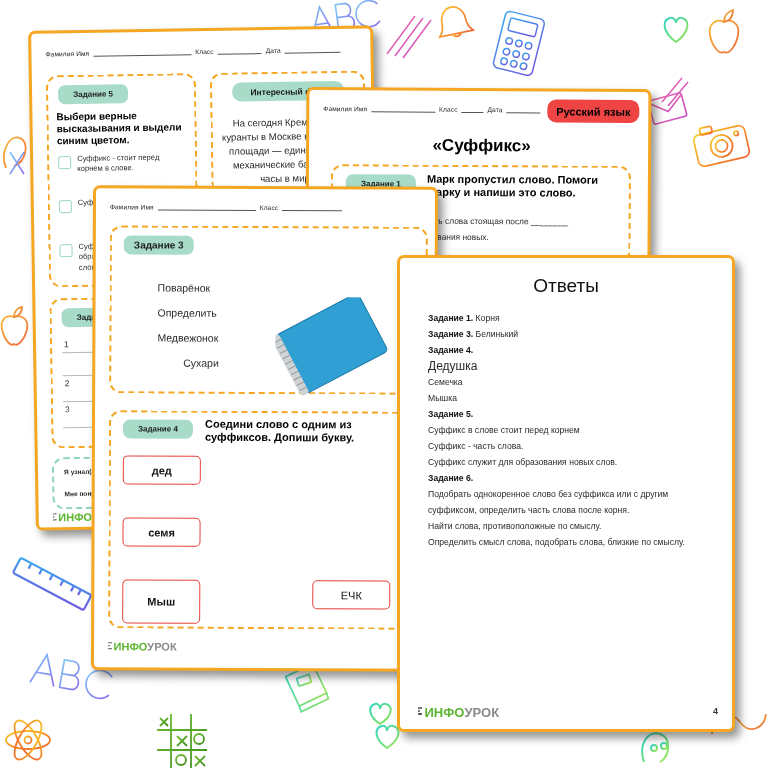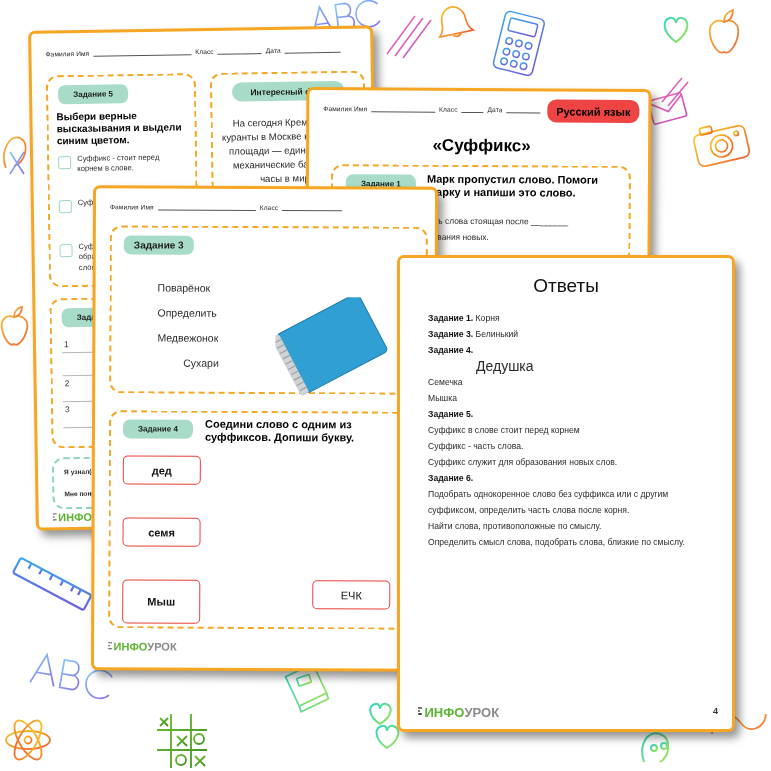--- a/index.html
+++ b/index.html
@@ -449,21 +449,21 @@
 
   <div class="page" style="left:397px;top:255px;width:338px;height:477px;transform:rotate(0deg);z-index:4;">
     <div class="page-inner">
 
       <div class="ans-title" style="top:17px;">Ответы</div>
 
       <div class="ans-list" style="left:28px;top:52px;width:290px;">
         <div class="ans-line" style="font-size:8.6px;line-height:16px;"><b>Задание 1.</b> <span>Корня</span></div>
         <div class="ans-line" style="font-size:8.6px;line-height:16px;"><b>Задание 3.</b> <span>Белинький</span></div>
         <div class="ans-line" style="font-size:8.6px;line-height:16px;"><b>Задание 4.</b> <span></span></div>
-        <div class="ans-line" style="font-size:14px;line-height:16px;margin-left:48px;"><b></b> <span>Дедушка</span></div>
+        <div class="ans-line" style="font-size:12px;line-height:16px;"><b></b> <span>Дедушка</span></div>
         <div class="ans-line" style="font-size:8.6px;line-height:16px;"><b></b> <span>Семечка</span></div>
         <div class="ans-line" style="font-size:8.6px;line-height:16px;"><b></b> <span>Мышка</span></div>
         <div class="ans-line" style="font-size:8.6px;line-height:16px;"><b>Задание 5.</b> <span></span></div>
         <div class="ans-line" style="font-size:8.6px;line-height:16px;"><b></b> <span>Суффикс в слове стоит перед корнем</span></div>
         <div class="ans-line" style="font-size:8.6px;line-height:16px;"><b></b> <span>Суффикс - часть слова.</span></div>
         <div class="ans-line" style="font-size:8.6px;line-height:16px;"><b></b> <span>Суффикс служит для образования новых слов.</span></div>
         <div class="ans-line" style="font-size:8.6px;line-height:16px;"><b>Задание 6.</b> <span></span></div>
         <div class="ans-line" style="font-size:8.6px;line-height:16px;"><b></b> <span>Подобрать однокоренное слово без суффикса или с другим</span></div>
         <div class="ans-line" style="font-size:8.6px;line-height:16px;"><b></b> <span>суффиксом, определить часть слова после корня.</span></div>
         <div class="ans-line" style="font-size:8.6px;line-height:16px;"><b></b> <span>Найти слова, противоположные по смыслу.</span></div>

